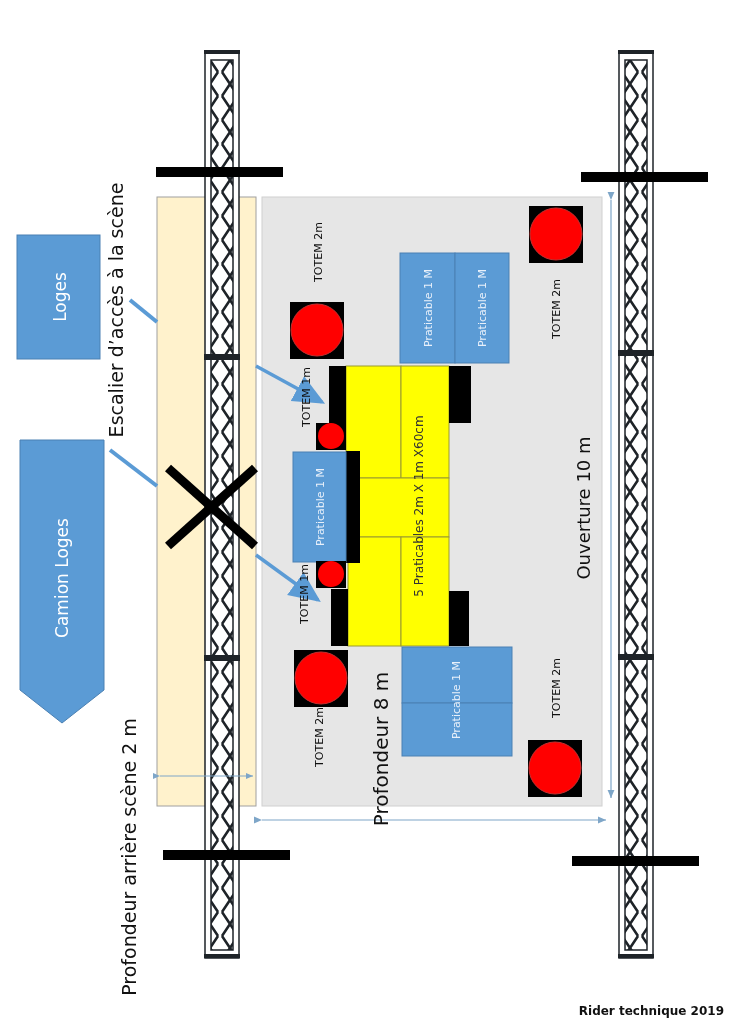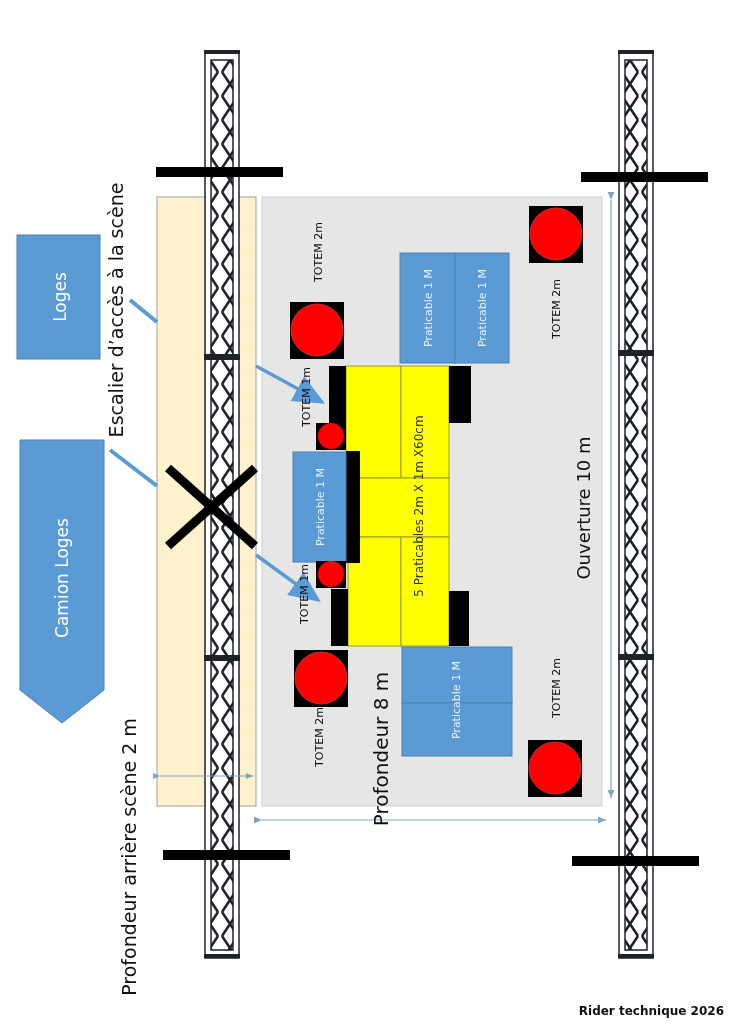--- a/index.html
+++ b/index.html
@@ -133,13 +133,13 @@
   <text class="lbl" transform="translate(560 688) rotate(-90)" text-anchor="middle" font-size="11" fill="#111">TOTEM  2m</text>
   <text class="lbl" transform="translate(310 397) rotate(-90)" text-anchor="middle" font-size="11" fill="#111">TOTEM  1m</text>
   <text class="lbl" transform="translate(308 594) rotate(-90)" text-anchor="middle" font-size="11" fill="#111">TOTEM  1m</text>
 
   <text class="lbl" transform="translate(432 308) rotate(-90)" text-anchor="middle" font-size="11" fill="#e8f0fa">Praticable 1 M</text>
   <text class="lbl" transform="translate(486 308) rotate(-90)" text-anchor="middle" font-size="11" fill="#e8f0fa">Praticable 1 M</text>
   <text class="lbl" transform="translate(324 507) rotate(-90)" text-anchor="middle" font-size="11" fill="#e8f0fa">Praticable 1 M</text>
   <text class="lbl" transform="translate(460 700) rotate(-90)" text-anchor="middle" font-size="11" fill="#e8f0fa">Praticable 1 M</text>
 </svg>
 
-<div class="footer">Rider technique 2026</div>
+<div class="footer">Rider technique 2019</div>
 
 </body></html>

